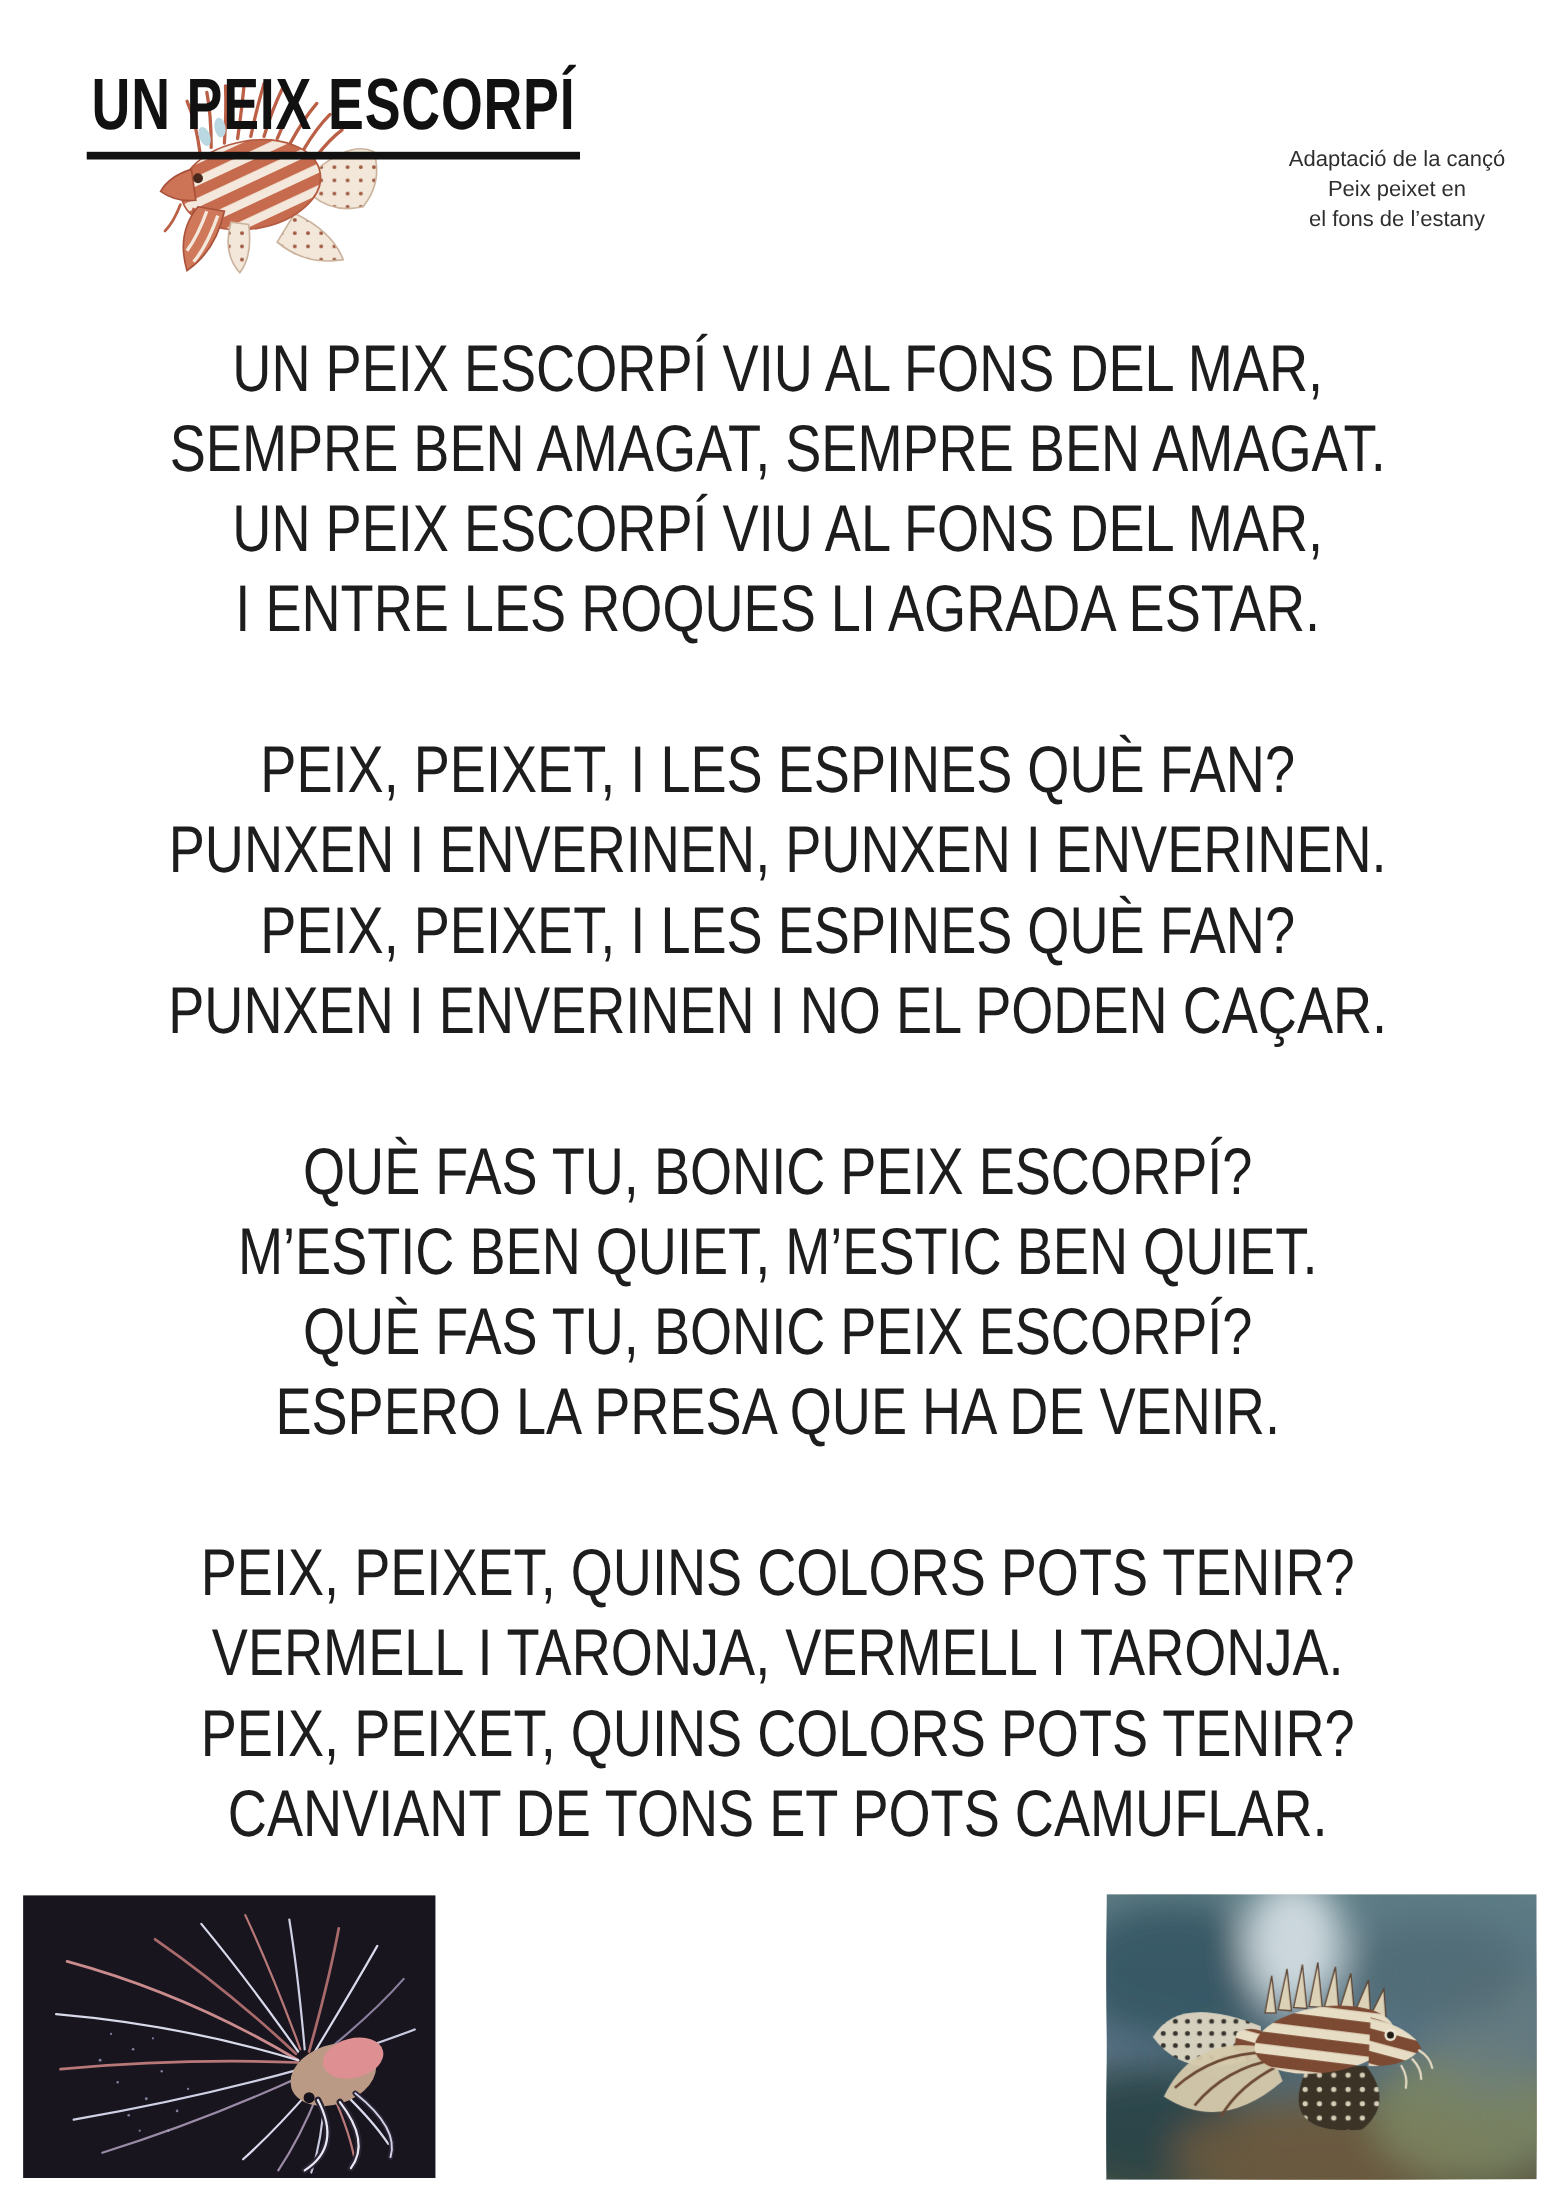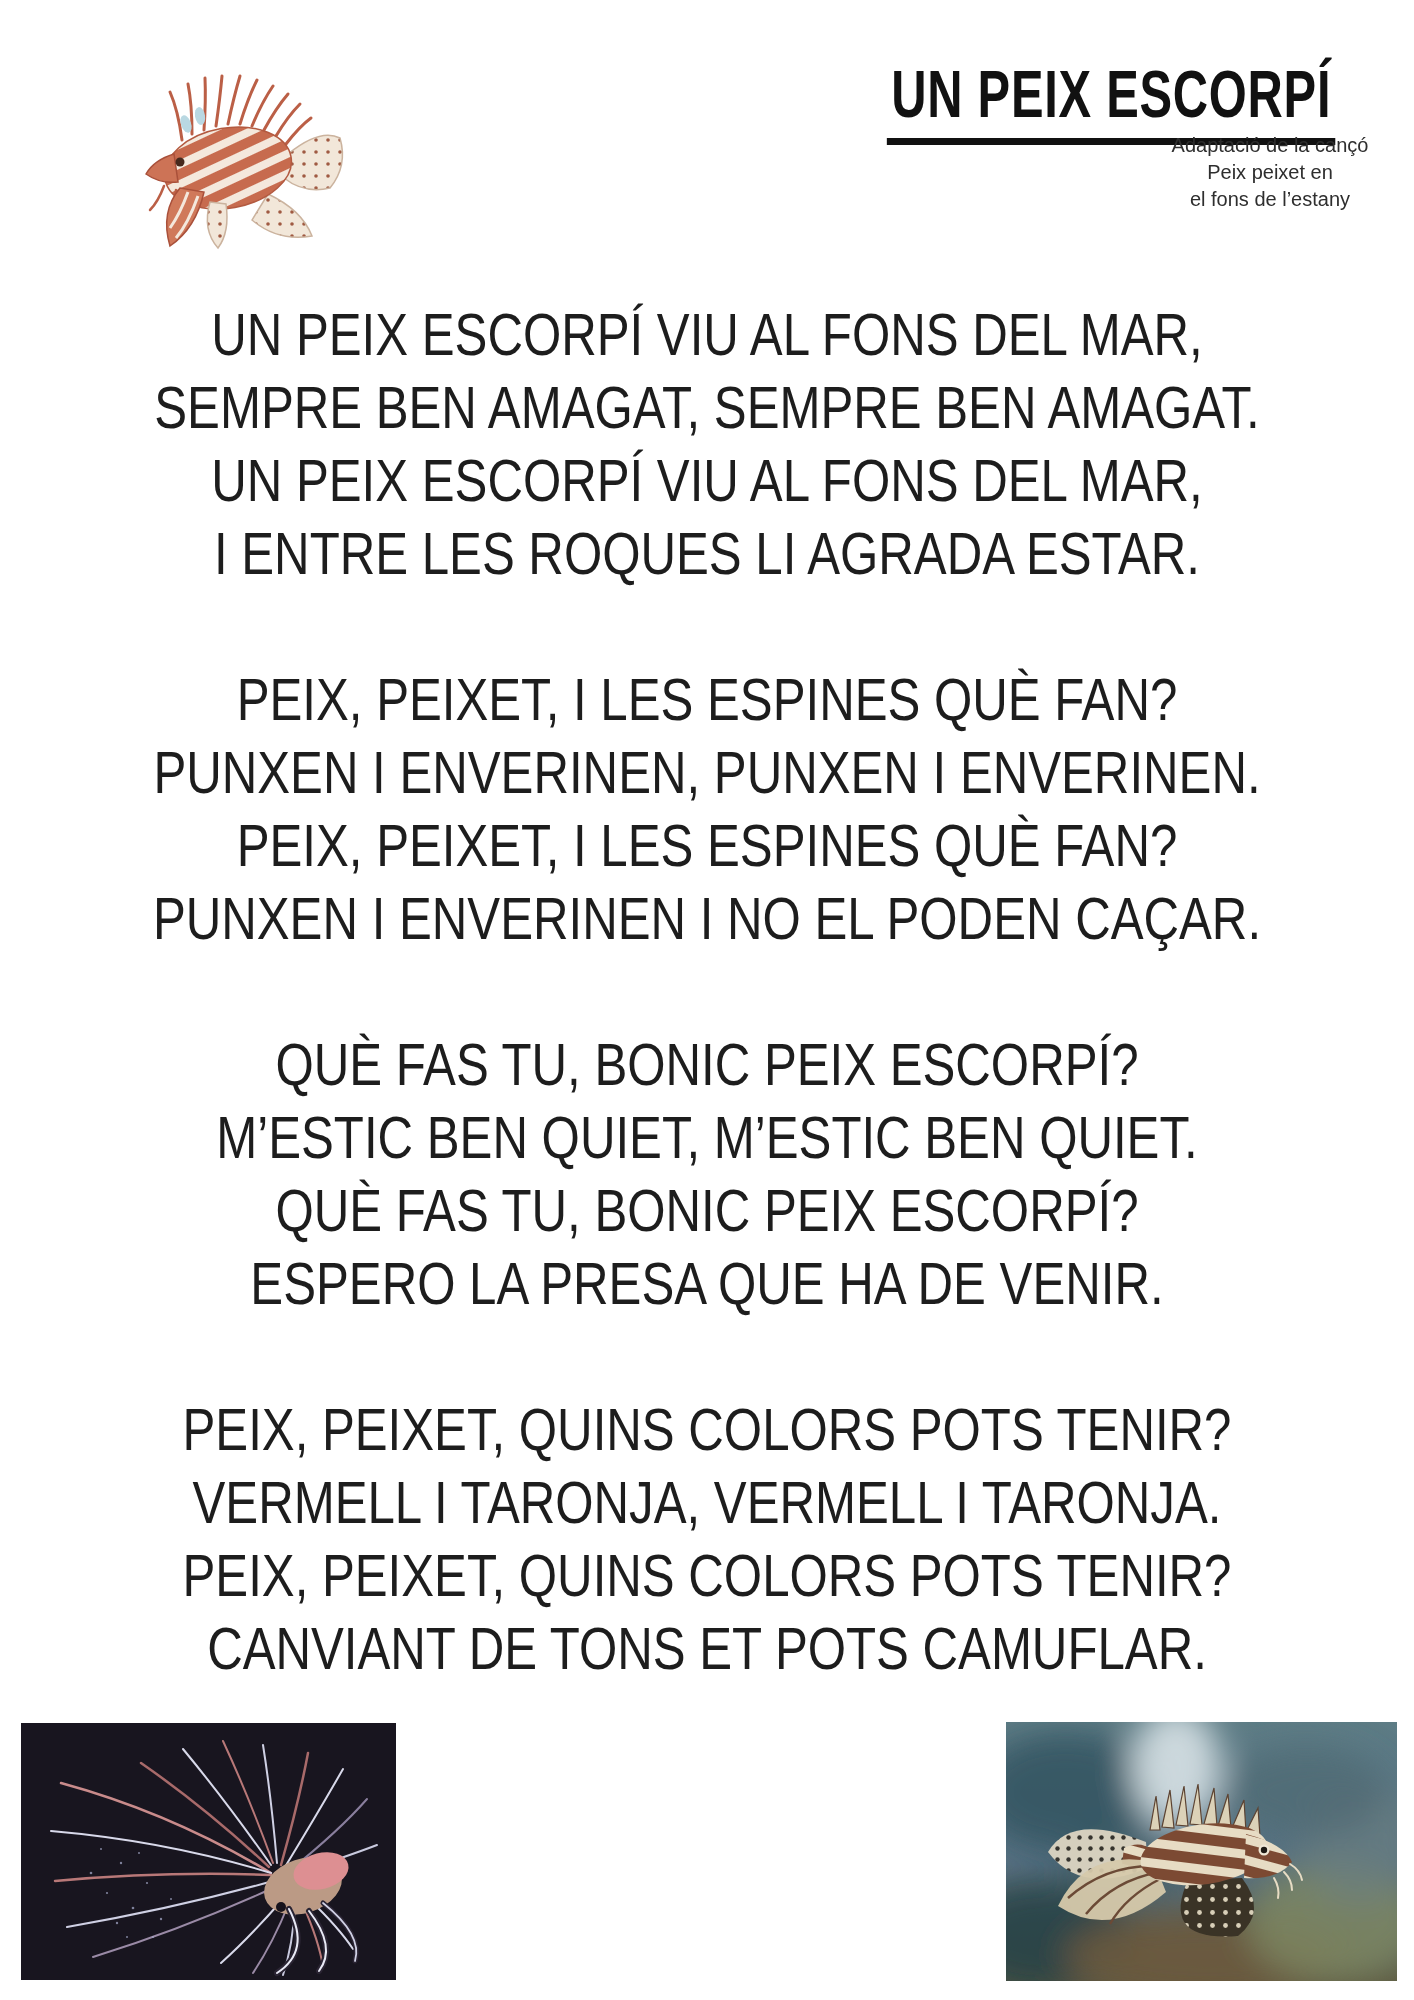--- a/index.html
+++ b/index.html
@@ -8,21 +8,21 @@
     width:1414px;height:2000px;
     background:#ffffff;
     font-family:"Liberation Sans", sans-serif;
     overflow:hidden;
   }
   
   .header-fish{
     position:absolute;left:130px;top:62px;width:232px;height:192px;
   }
   .title-wrap{
-    position:absolute;left:0;right:0;top:56px;text-align:right;
+    position:absolute;left:0;right:0;top:56px;text-align:left;
   }
   .title{
     display:inline-block;
     font-size:66px;font-weight:700;color:#111111;
     letter-spacing:1px;
     border-bottom:7px solid #111111;
     padding:0 6px 6px 6px;
     transform:scaleX(0.74);transform-origin:50% 0;
     white-space:nowrap;
   }

